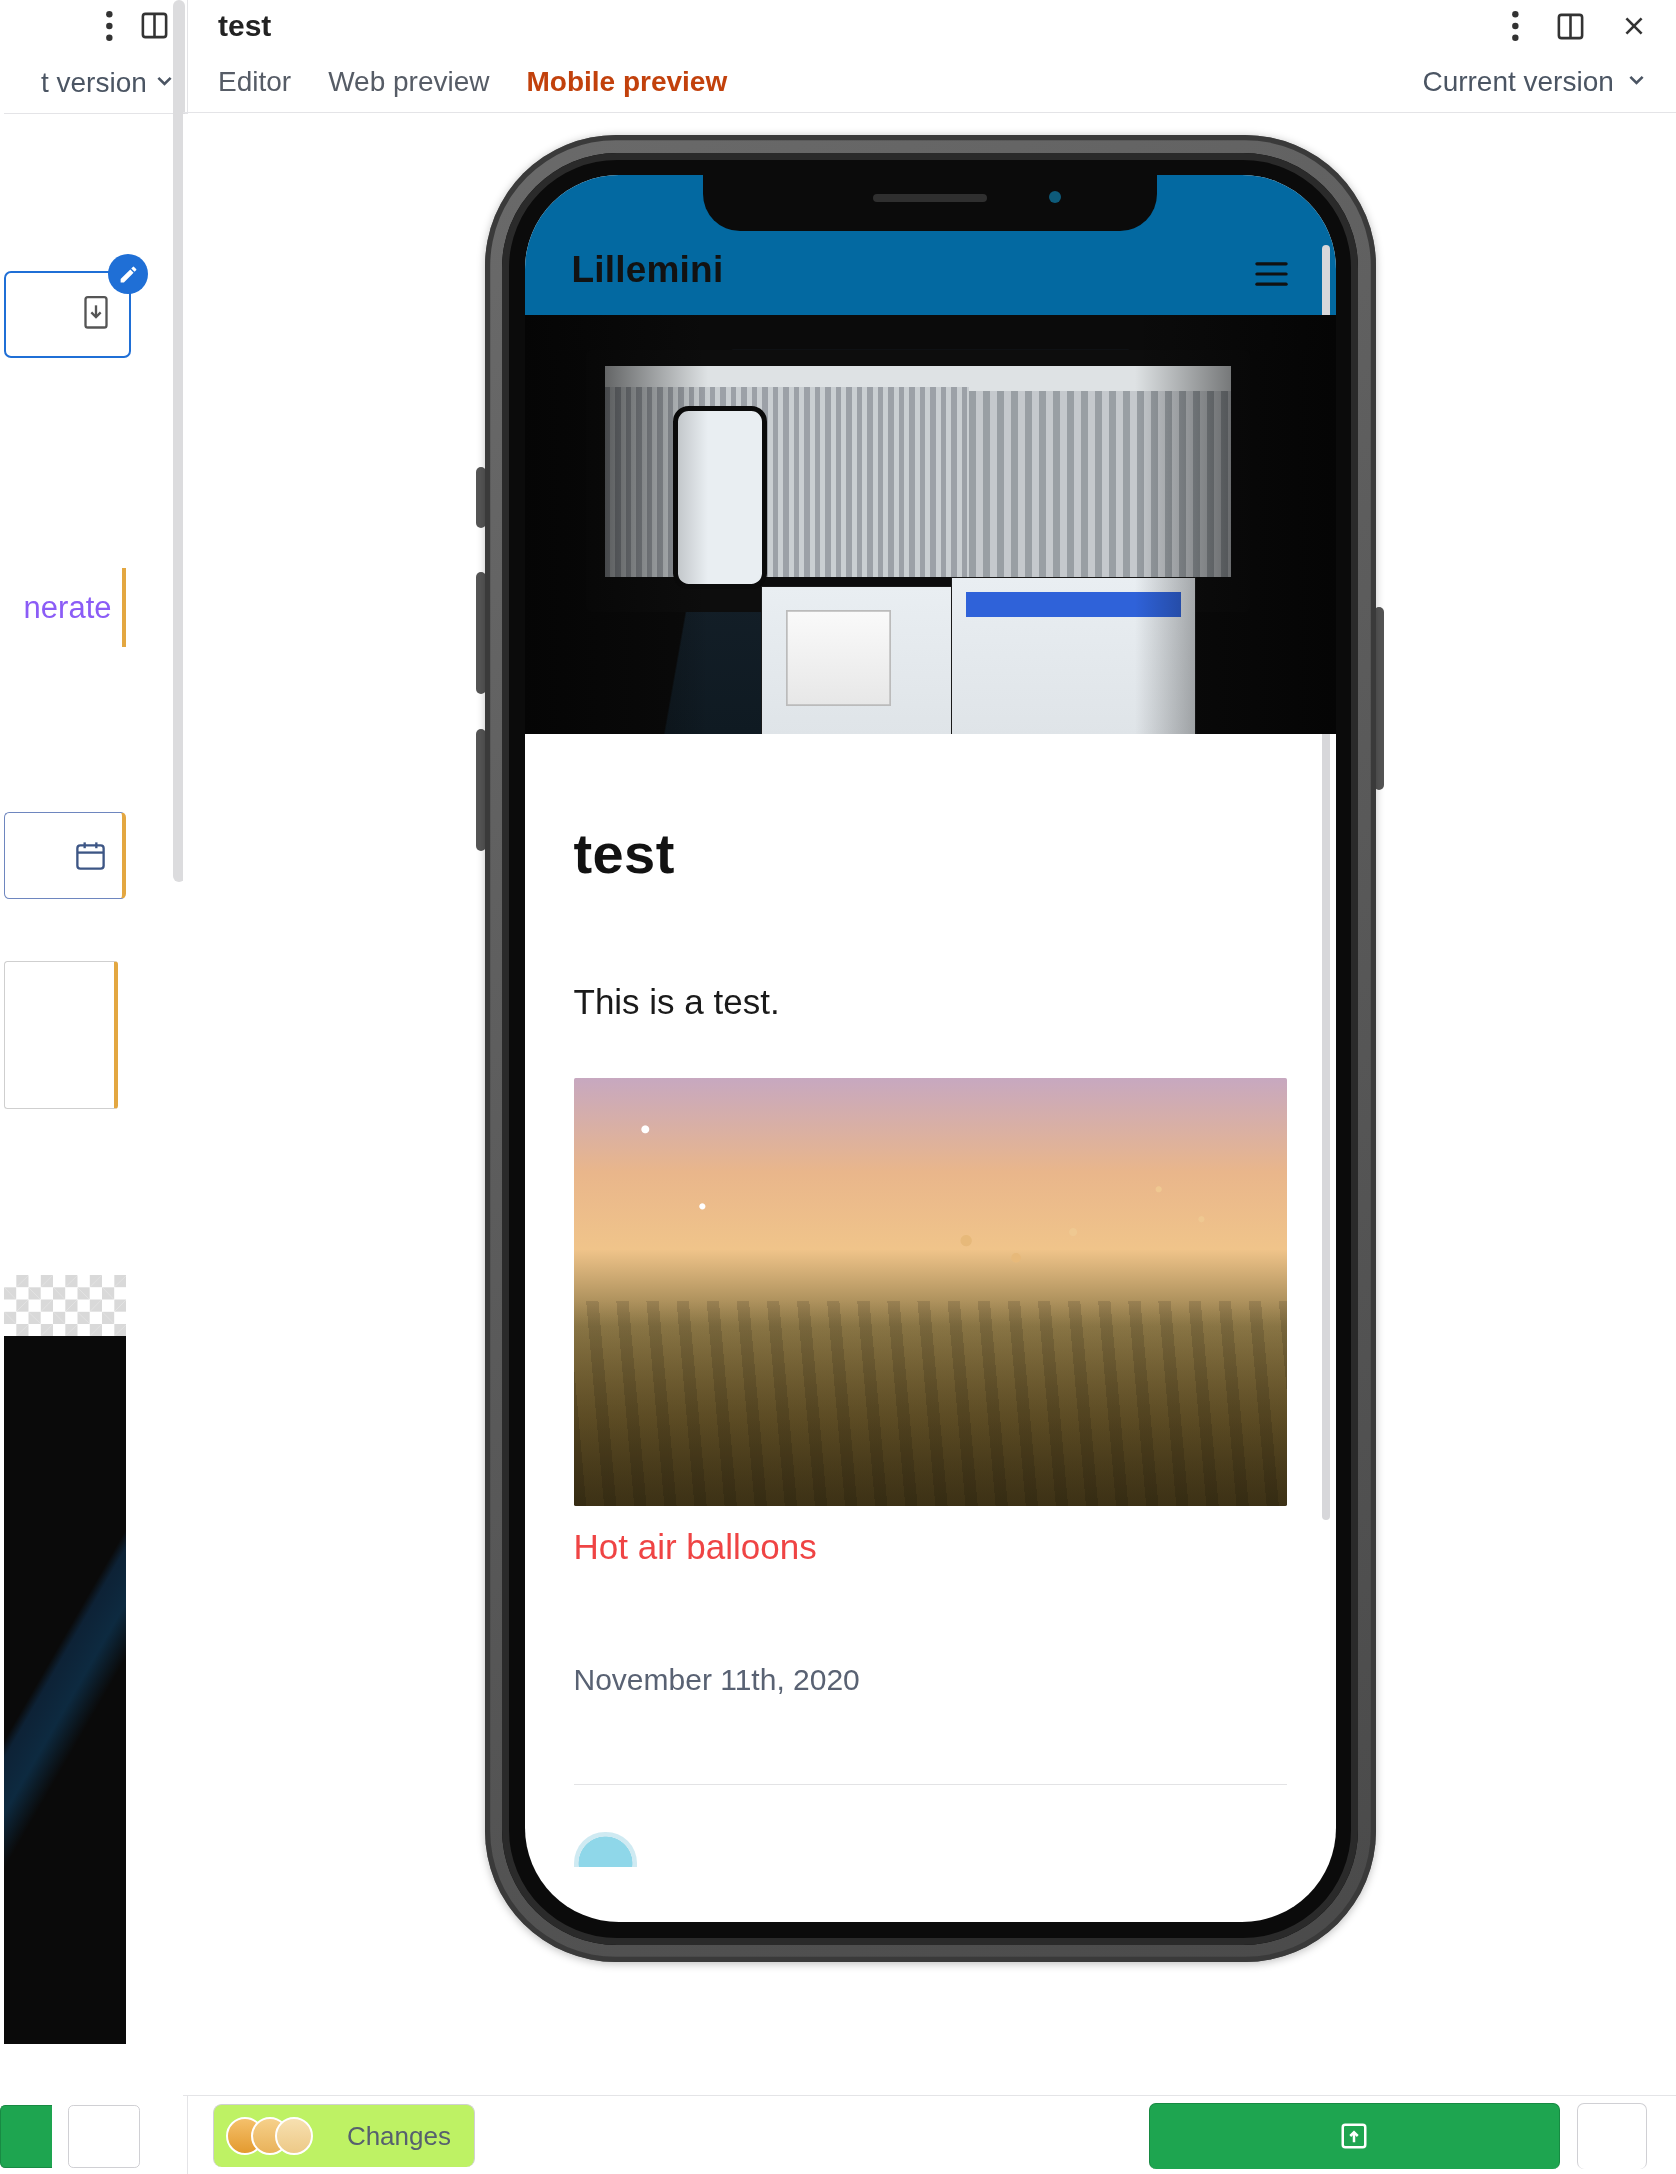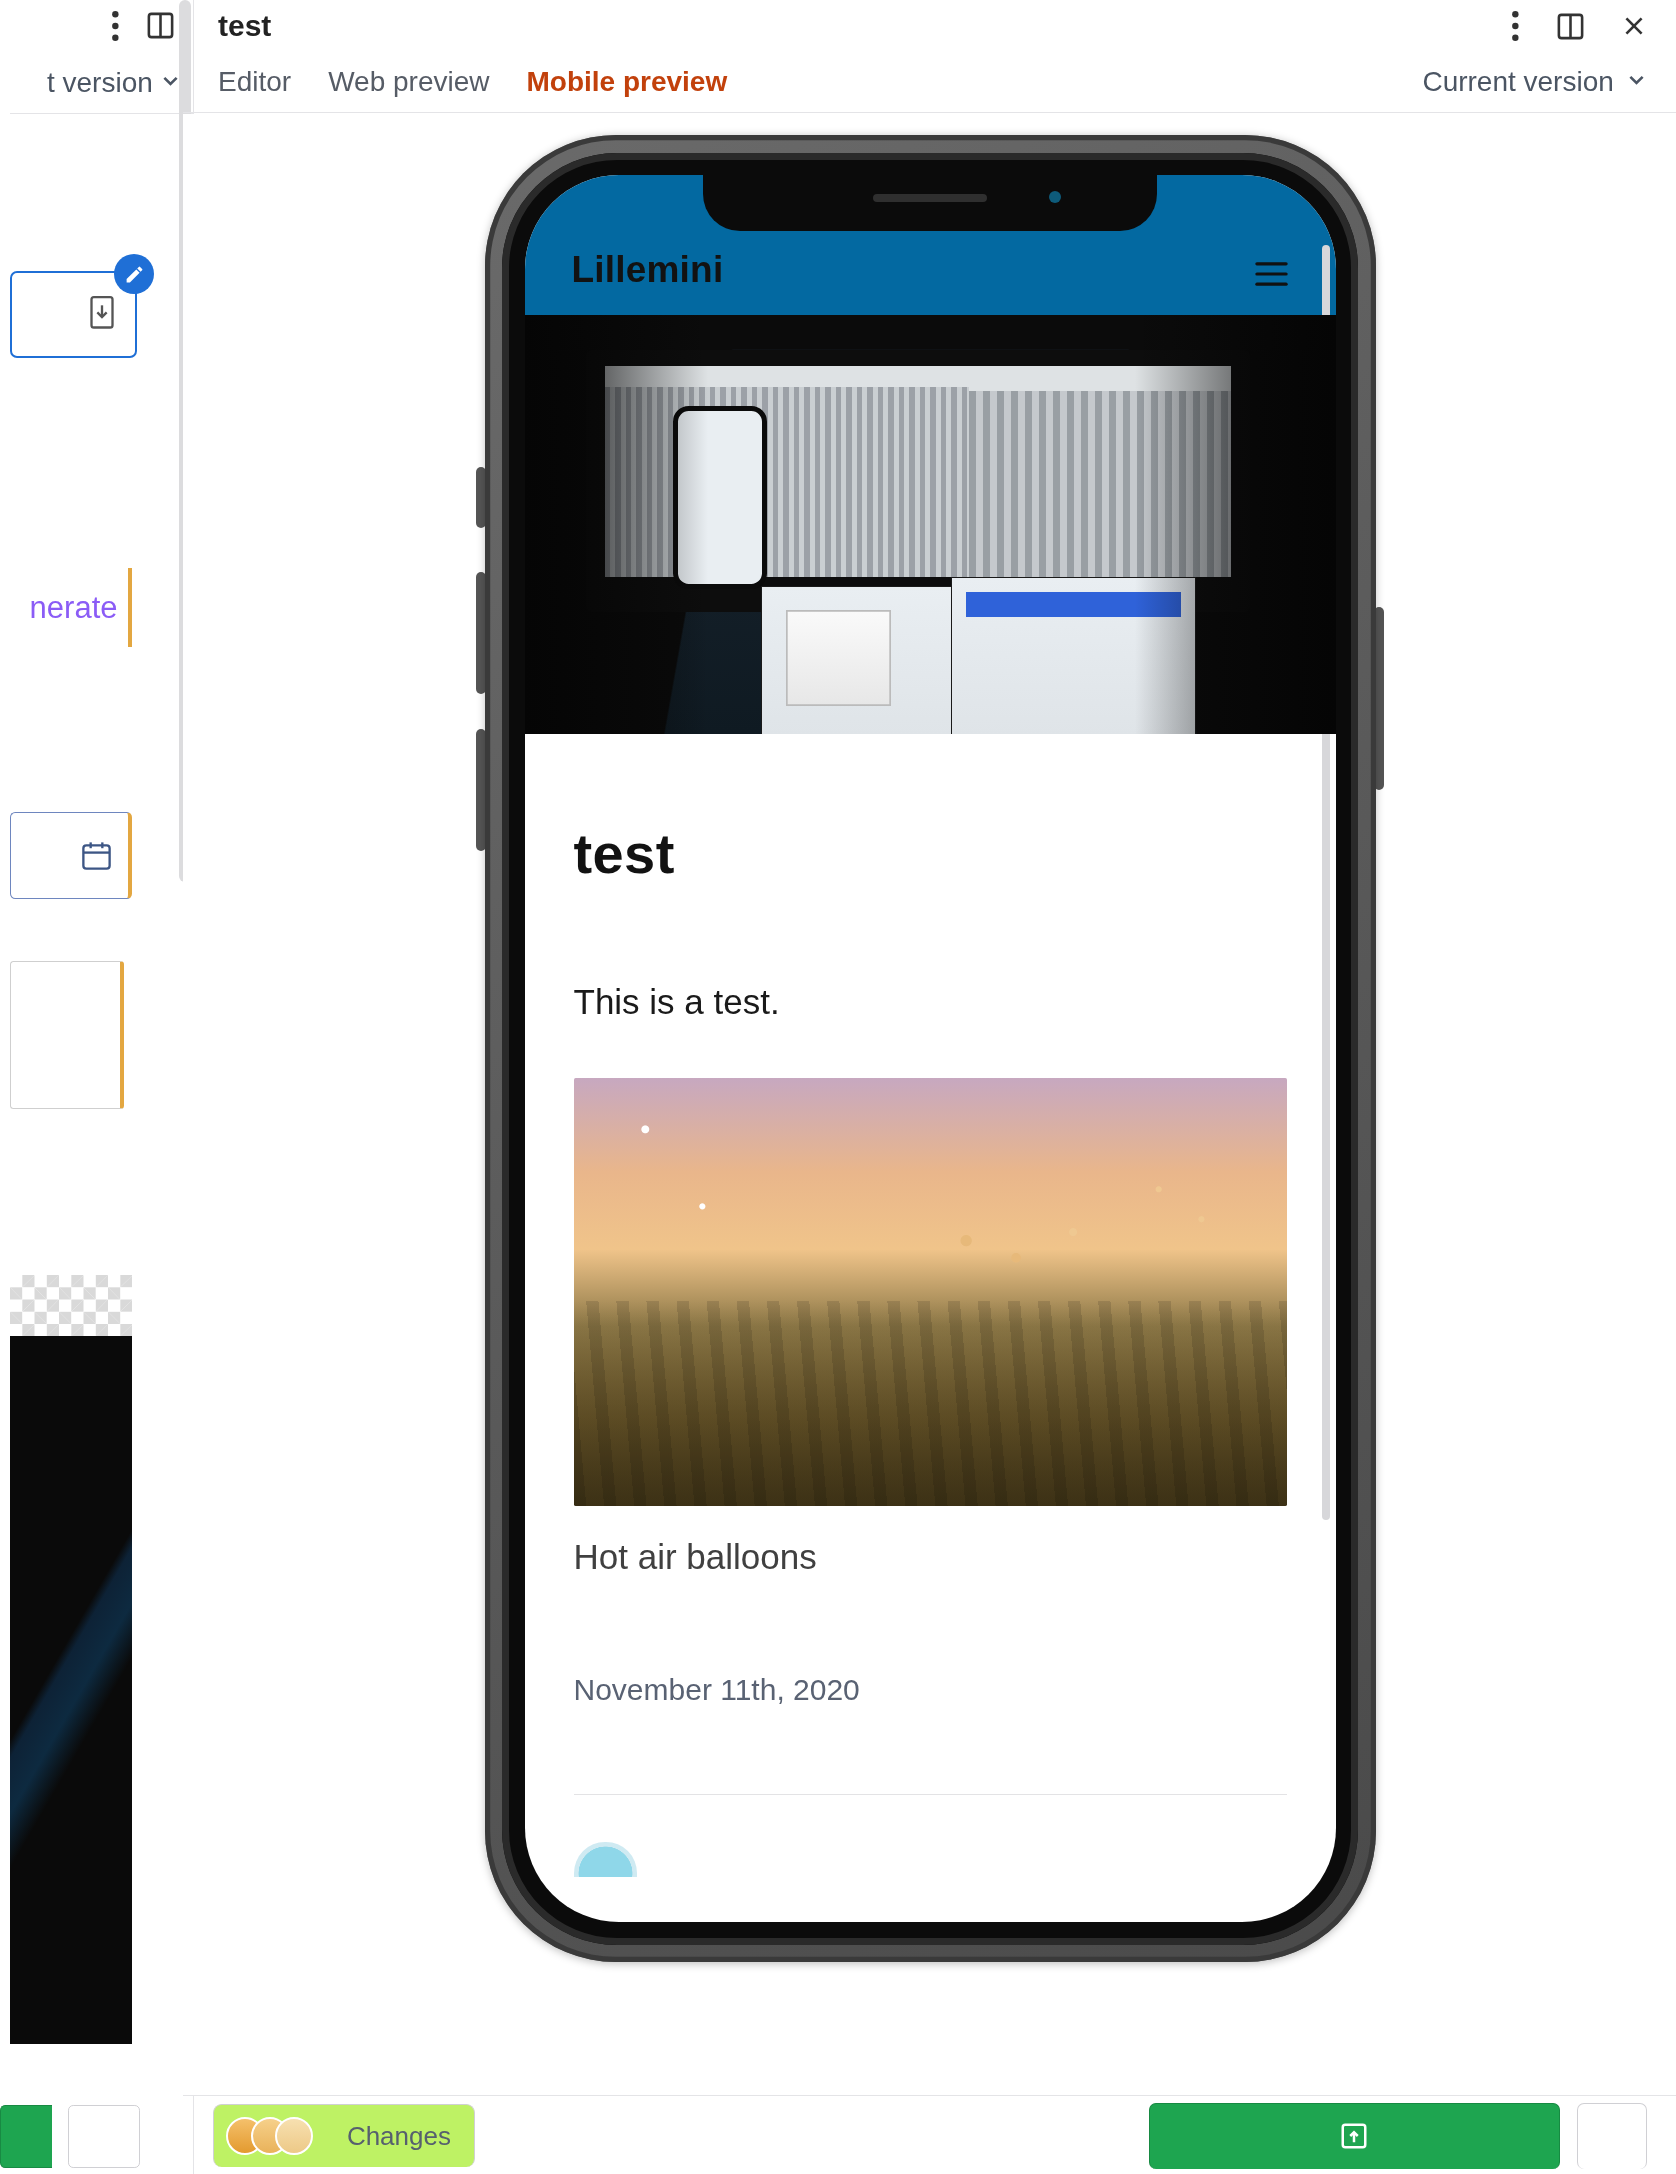--- a/index.html
+++ b/index.html
@@ -2,21 +2,21 @@
 <html style="font-size:14px"><head>
 <meta charset="utf-8">
 <style>
   * { box-sizing: border-box; margin: 0; padding: 0; }
   html, body { width: 1677px; height: 2175px; font-family: -apple-system, BlinkMacSystemFont, "Segoe UI", Helvetica, Arial, sans-serif; background: #fff; color: #222; overflow: hidden; }
 
   
   .app { position: relative; width: 100%; height: 100%; }
 
   .left-col {
-    position: absolute; left: 10px; top: 0; width: 184px; height: 100%;
+    position: absolute; left: 4px; top: 0; width: 184px; height: 100%;
     border-right: 0.9px solid #e4e4e7;
   }
   .left-scroll {
     position: absolute; right: 1.7px; top: 0; width: 12.2px; height: 882px;
     background: #dcdcde; border-radius: 6.1px;
   }
 
   .left-topbar {
     height: 52px; display: flex; align-items: center; justify-content: flex-end;
     padding: 0 17.5px; gap: 24.5px; border-bottom: 0.9px solid #fff;
@@ -218,21 +218,21 @@
       radial-gradient(circle at 82% 26%, #efc891 0 2.6px, transparent 3.5px),
       radial-gradient(circle at 88% 33%, #efc891 0 2.6px, transparent 3.5px),
       linear-gradient(180deg,#c7a8c0 0%, #e9b68b 22%, #f0c48a 40%, #8f7a48 58%, #6f5b2d 80%, #4a3d1e 100%);
   }
   .ph-img::after{
     content:""; position:absolute; left:0; right:0; bottom:0; height:48%;
     background:
       repeating-linear-gradient(85deg, rgba(0,0,0,.12) 0 12.2px, rgba(0,0,0,0) 12.2px 30px),
       linear-gradient(180deg, rgba(115,92,40,.0), rgba(50,40,15,.55));
   }
-  .ph-caption { margin-top: 31px; font-size: 35px; color:#404040; }
+  .ph-caption { margin-top: 21px; font-size: 35px; color:#ef4444; }
   .ph-date { margin-top: 96px; font-size: 30px; color:#596273; }
   .ph-hr { margin-top: 87px; height:0.9px; background:#e3e3e5; }
   .ph-authors { margin-top: 37px; font-size: 35px; font-weight: 700; color:#121212; }
   .ph-avatar { margin-top: 47px; width:63px; height:35px; border-radius:31px 31px 0 0;
     background: radial-gradient(circle at 50% 90%, #8fd7e9 0 60%, #cfeaf2 61% 100%); }
 
   
   .bottom-bar {
     position:absolute; left:0; right:0; bottom:0; height:79px;
     display:flex; align-items:center; justify-content:space-between;

